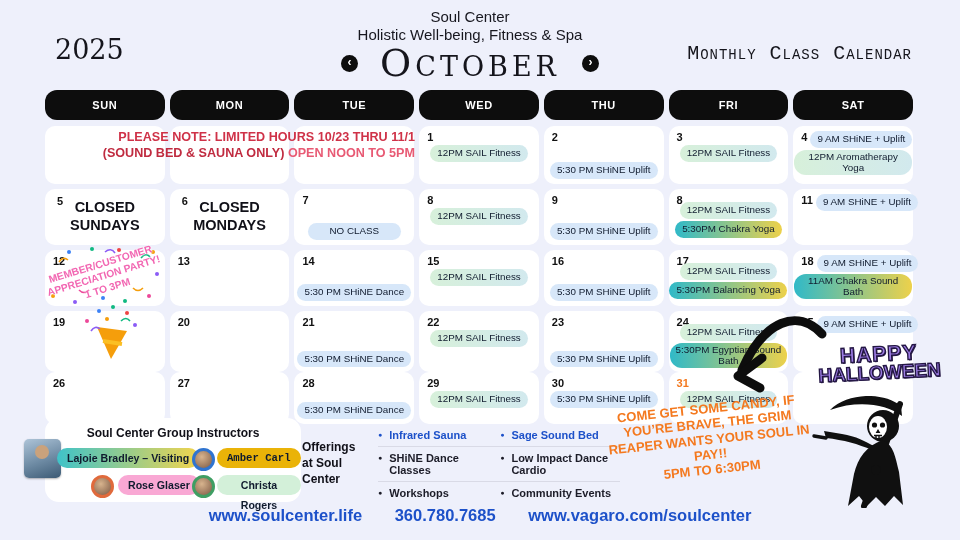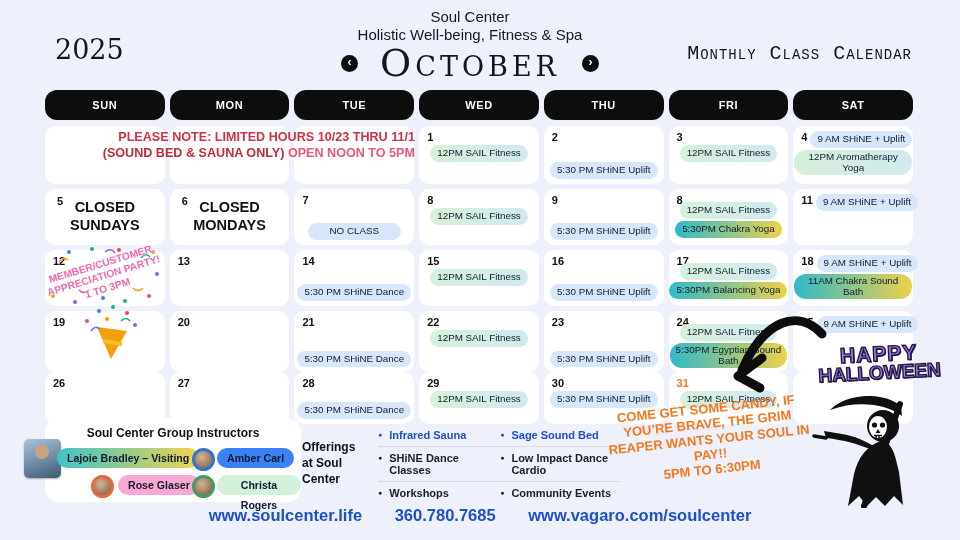--- a/index.html
+++ b/index.html
@@ -59,21 +59,21 @@
   .banner .l1{font-size:21px;letter-spacing:1px;}
   .banner .l2{font-size:19px;letter-spacing:0;}
   .arrow-svg{position:absolute;left:714px;top:312px;z-index:5;}
   .reaper-svg{position:absolute;left:802px;top:396px;z-index:6;}
   
   .card{position:absolute;left:45px;top:418px;width:256px;height:84px;background:#fff;border-radius:14px;z-index:2;}
   .card-title{text-align:center;font-size:12px;font-weight:800;margin-top:8px;color:#101018;}
   .ipill{position:absolute;height:20px;line-height:20px;border-radius:11px;font-size:10.6px;font-weight:700;
          padding:0 10px;color:#101b2e;text-align:center;}
   .ip1{left:12px;top:30px;background:linear-gradient(90deg,#3fc3c9,#f2d44d);}
-  .ip2{left:172px;top:30px;background:#3b82f6;}
+  .ip2{left:172px;top:30px;background:#eab308;font-family:Liberation Mono, monospace;}
   .ip3{left:73px;top:57px;background:#f9a8d4;}
   .ip4{left:172px;top:57px;background:#d3f0d9;}
   .avatar{position:absolute;width:17px;height:17px;border-radius:50%;
           background:radial-gradient(circle at 40% 35%,#d8b48e,#7a5743);}
   .av1{left:147px;top:30px;border:3px solid #2f74d0;}
   .av2{left:46px;top:57px;border:3px solid #e06a3c;}
   .av3{left:147px;top:57px;border:3px solid #3f9e63;}
   .photo{position:absolute;left:-21px;top:21px;width:37px;height:39px;border-radius:5px;
          background:linear-gradient(160deg,#aec4d8 0%,#6d8aa3 55%,#3c5a74 100%);box-shadow:0 1px 2px rgba(0,0,0,.3);}
   .photo::after{content:"";position:absolute;left:11px;top:6px;width:14px;height:14px;border-radius:50%;

